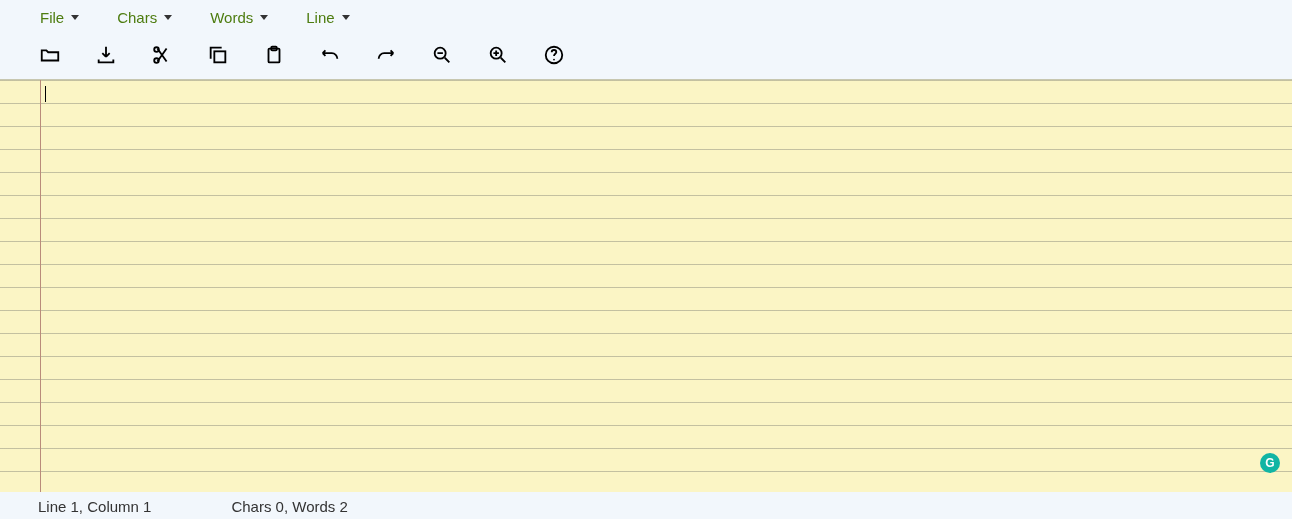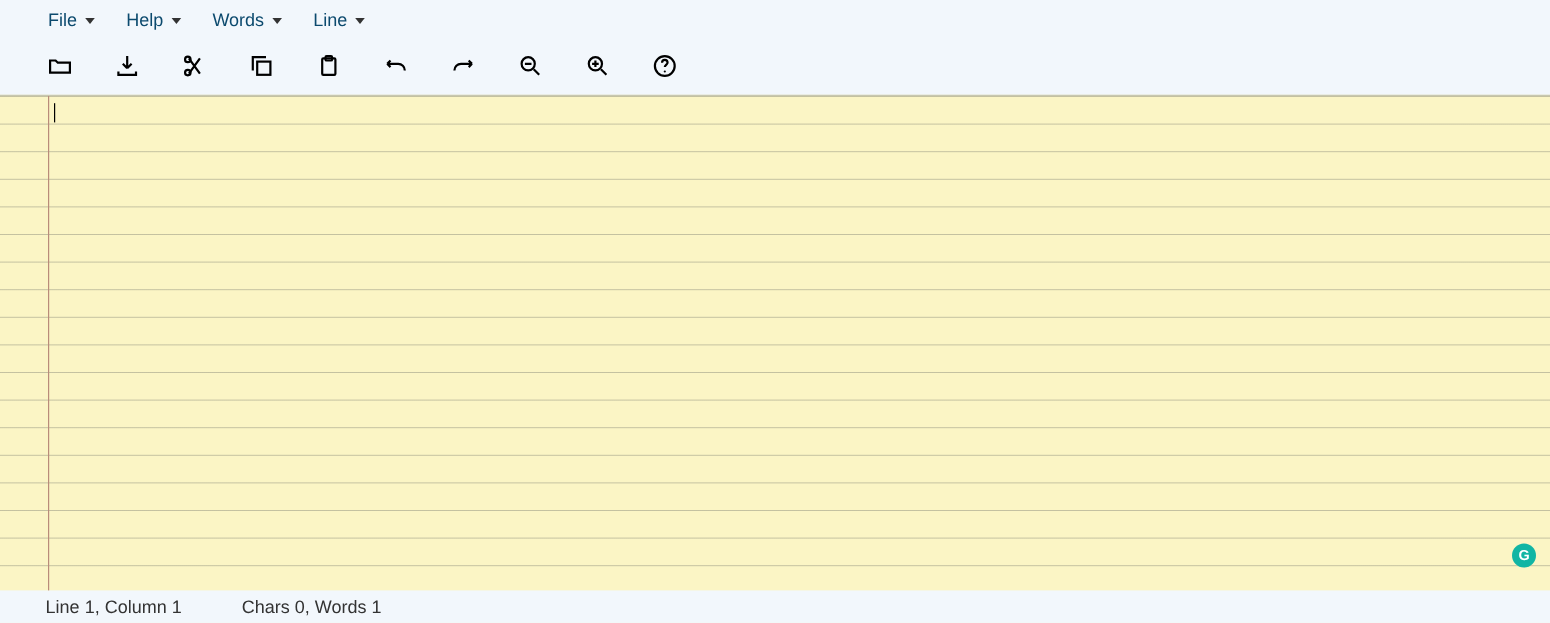--- a/index.html
+++ b/index.html
@@ -11,23 +11,23 @@
       width: 1292px;
       height: 519px;
       overflow: hidden;
     }
 
     
     .menubar {
       display: flex;
       align-items: center;
       padding: 6px 10px 6px 36px;
-      gap: 18px;
+      gap: 30px;
       font-size: 15px;
-      color: #0c4a6e;
+      color: #4d7c0f;
     }
     .menu-item {
       display: inline-flex;
       align-items: center;
       gap: 5px;
       cursor: pointer;
       padding: 3px 4px;
     }
     .caret {
       display: inline-block;
@@ -93,21 +93,21 @@
       background: #000;
     }
 
     
     .statusbar {
       display: flex;
       align-items: center;
       font-size: 15px;
       color: #333;
       padding: 6px 10px 4px 38px;
-      gap: 50px;
+      gap: 80px;
       background: #f2f7fc;
     }
 
     
     .float-badge {
       position: absolute;
       right: 12px;
       bottom: 46px;
       width: 20px; height: 20px;
       border-radius: 50%;
@@ -122,21 +122,21 @@
   </style>
 </head>
 <body>
 
 <div class="menubar">
   <div class="menu-item">
     <span>File</span>
     <span class="caret"></span>
   </div>
   <div class="menu-item">
-    <span>Help</span>
+    <span>Chars</span>
     <span class="caret"></span>
   </div>
   <div class="menu-item">
     <span>Words</span>
     <span class="caret"></span>
   </div>
   <div class="menu-item">
     <span>Line</span>
     <span class="caret"></span>
   </div>
@@ -215,18 +215,18 @@
 </div>
 
 <div class="editor">
   <div class="margin-line"></div>
   <div class="cursor"></div>
   <textarea class="editor-textarea" style=""></textarea>
 </div>
 
 <div class="statusbar">
   <span>Line 1, Column 1</span>
-  <span>Chars 0, Words 1</span>
+  <span>Chars 0, Words 2</span>
 </div>
 
 <div class="float-badge">
   <span>G</span>
 </div>
 
 </body></html>

